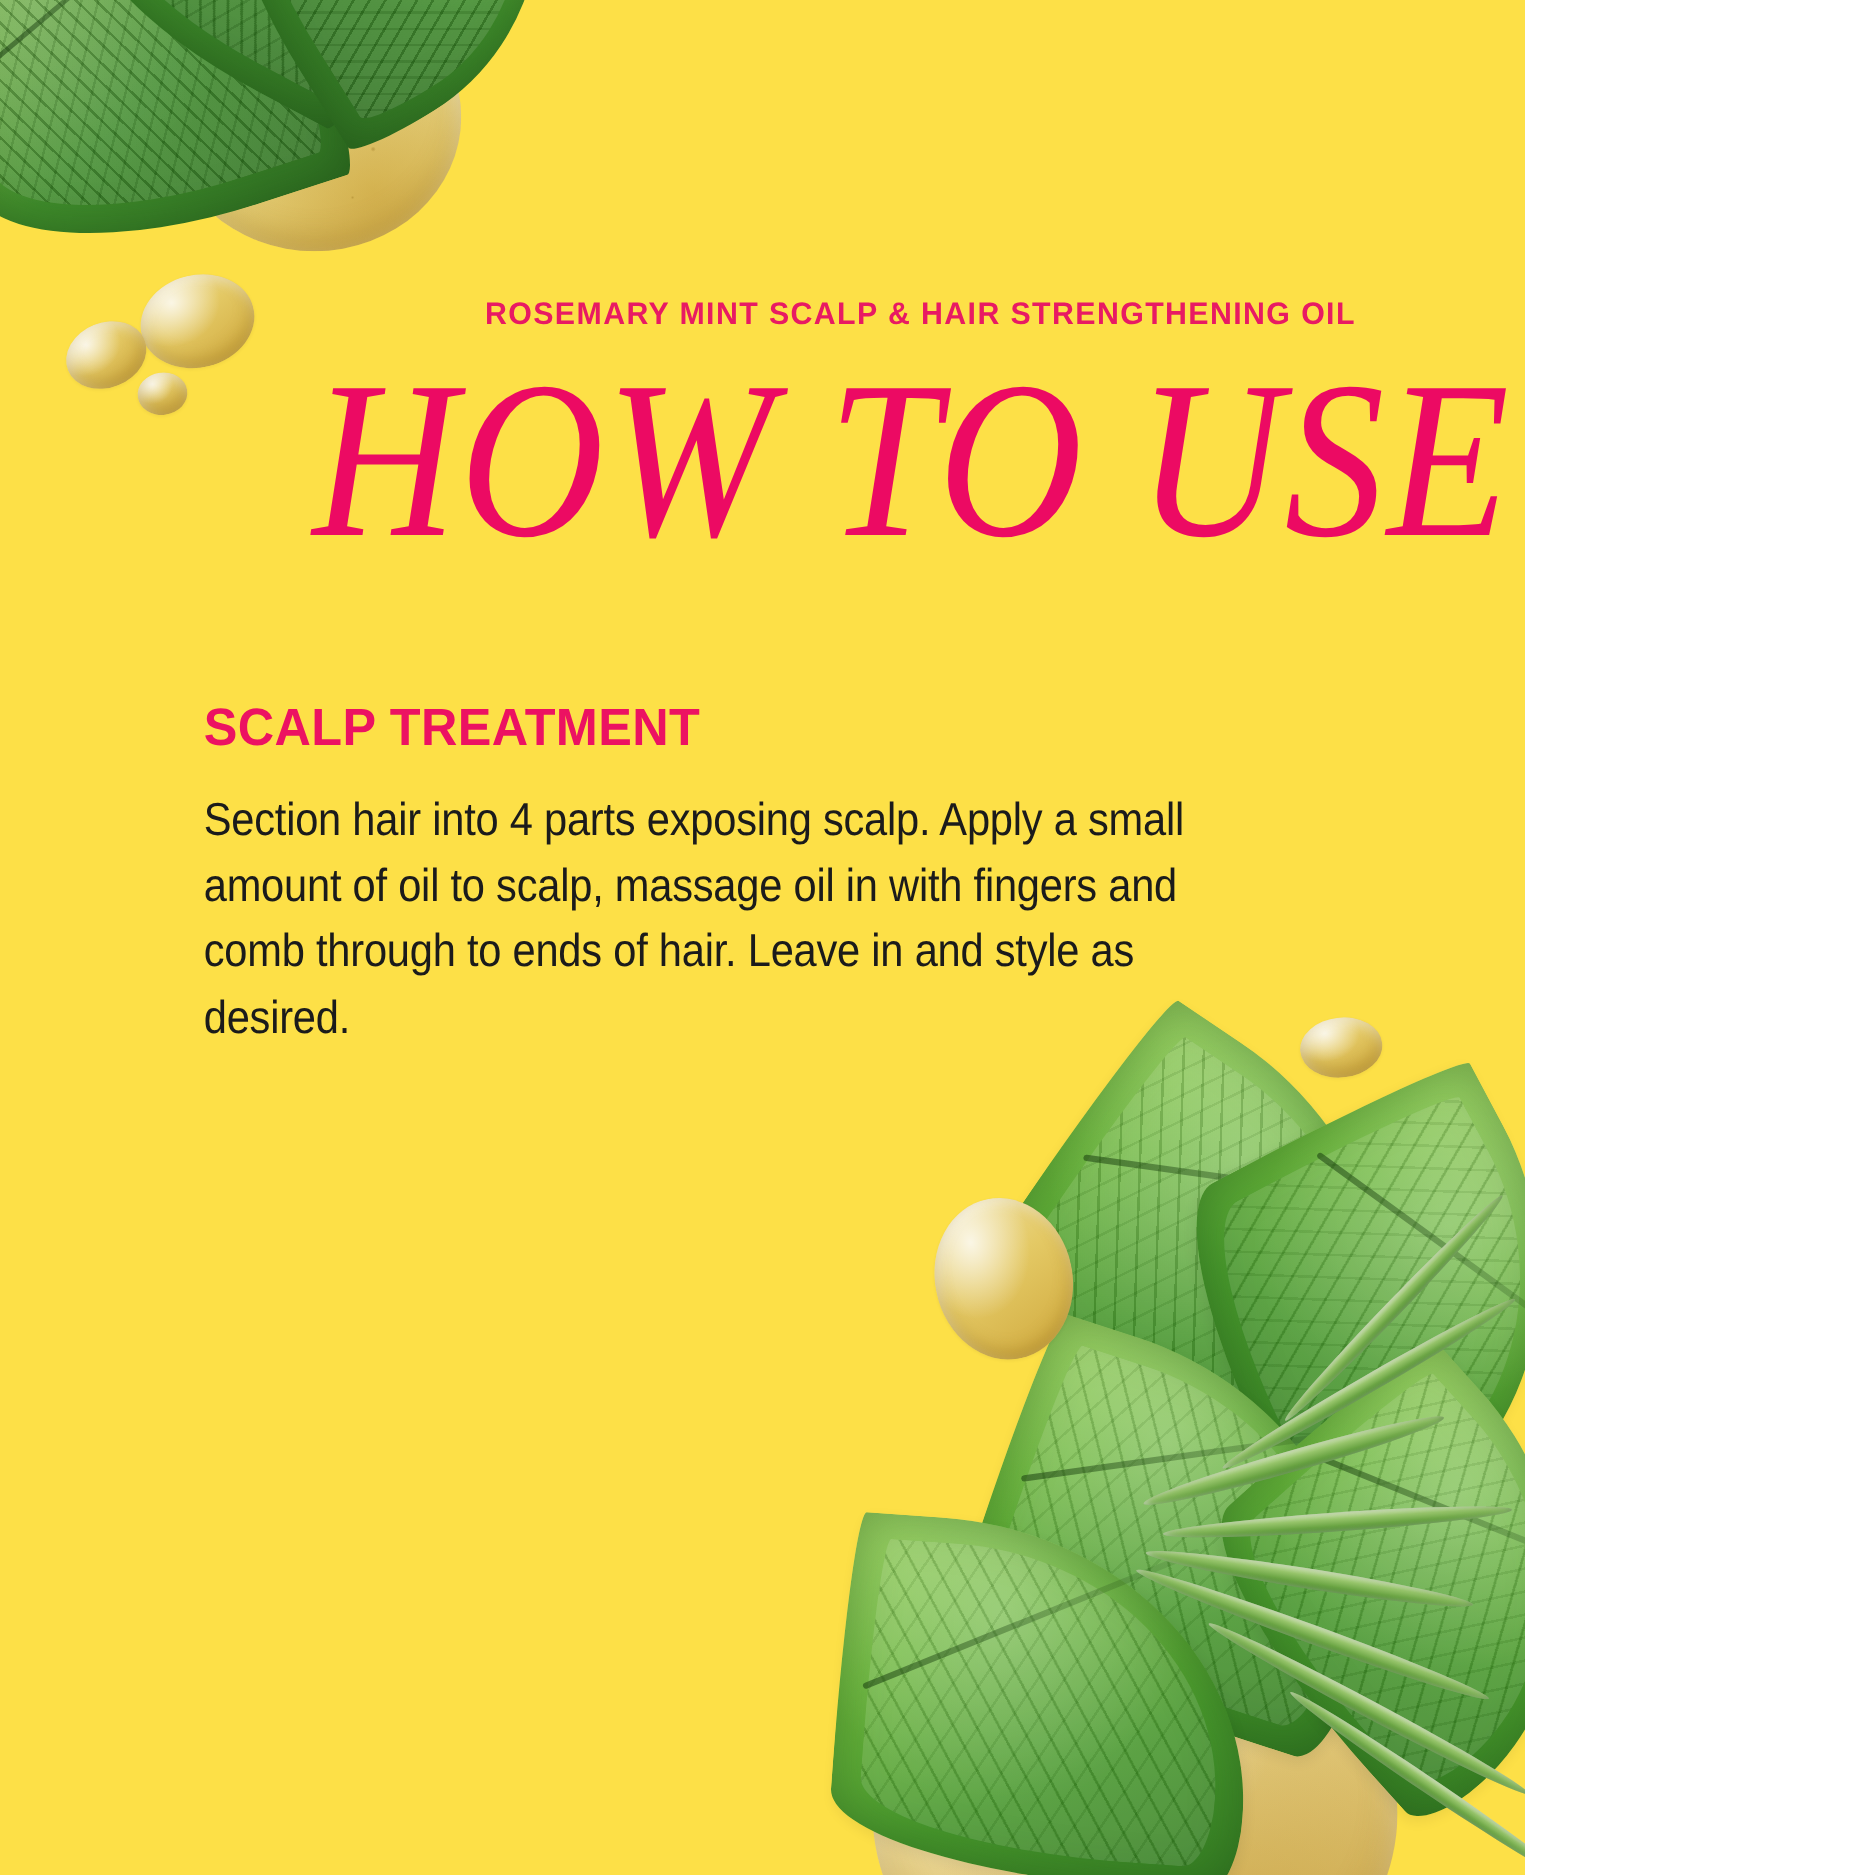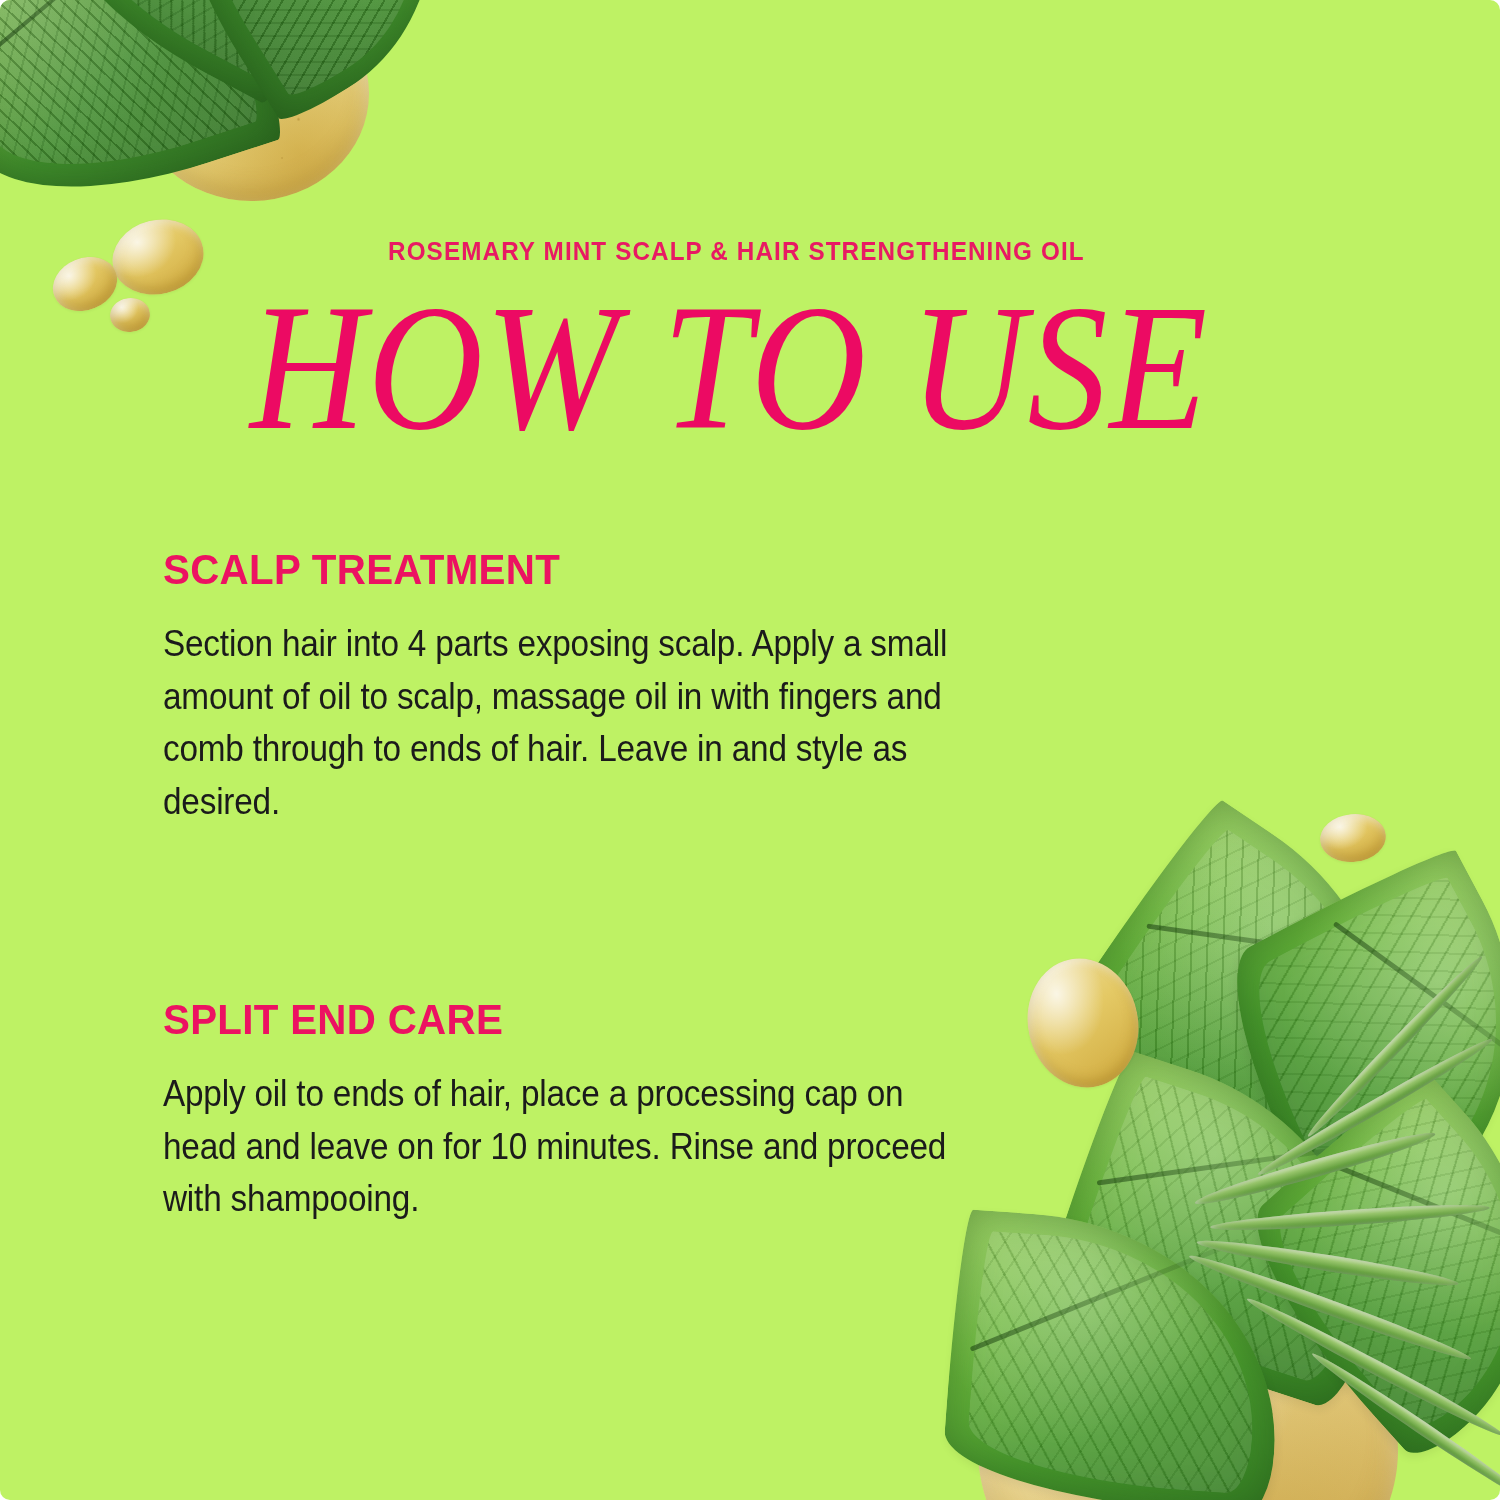--- a/index.html
+++ b/index.html
@@ -2,26 +2,25 @@
 <html><head>
 <meta charset="utf-8">
 <style>
   html, body {
     margin: 0;
     padding: 0;
     background: #ffffff;
   }
   #page {
     position: relative;
-    width: 1500px;
+    width: 1220px;
     height: 1500px;
-    background: #bef264;
+    background: #fde047;
     overflow: hidden;
     font-family: "Liberation Sans", sans-serif;
-    border-radius: 10px;
   }
 
   
   .eyebrow {
     position: absolute;
     left: 388px;
     top: 237px;
     font-family: "Liberation Sans", sans-serif;
     font-weight: 700;
     font-size: 25px;
@@ -44,21 +43,21 @@
     color: #EC0A63;
     white-space: nowrap;
     letter-spacing: 2px;
     transform: scaleY(1.12) scaleX(1.0);
     transform-origin: left top;
   }
 
   .sections {
     position: absolute;
     left: 163px;
-    top: 548px;
+    top: 560px;
     width: 900px;
   }
   .section { margin-bottom: 0; }
 
   .sec-head {
     font-family: "Liberation Sans", sans-serif;
     font-weight: 700;
     font-size: 42px;
     line-height: 1.05;
     color: #EC1262;
@@ -283,21 +282,16 @@
       <div class="sec-head">SCALP TREATMENT</div>
       <div class="gap-1"></div>
       <div class="sec-body">Section hair into 4 parts exposing scalp. Apply a small amount of oil to scalp, massage oil in with fingers and comb through to ends of hair. Leave in and style as desired.</div>
     </div>
 
     <div class="gap-2"></div>
 
 
     <div class="gap-4"></div>
 
-    <div class="section">
-      <div class="sec-head">SPLIT END CARE</div>
-      <div class="gap-5"></div>
-      <div class="sec-body">Apply oil to ends of hair, place a processing cap on head and leave on for 10 minutes. Rinse and proceed with shampooing.</div>
-    </div>
 
   </div>
 
 </div>
 
 </body></html>

